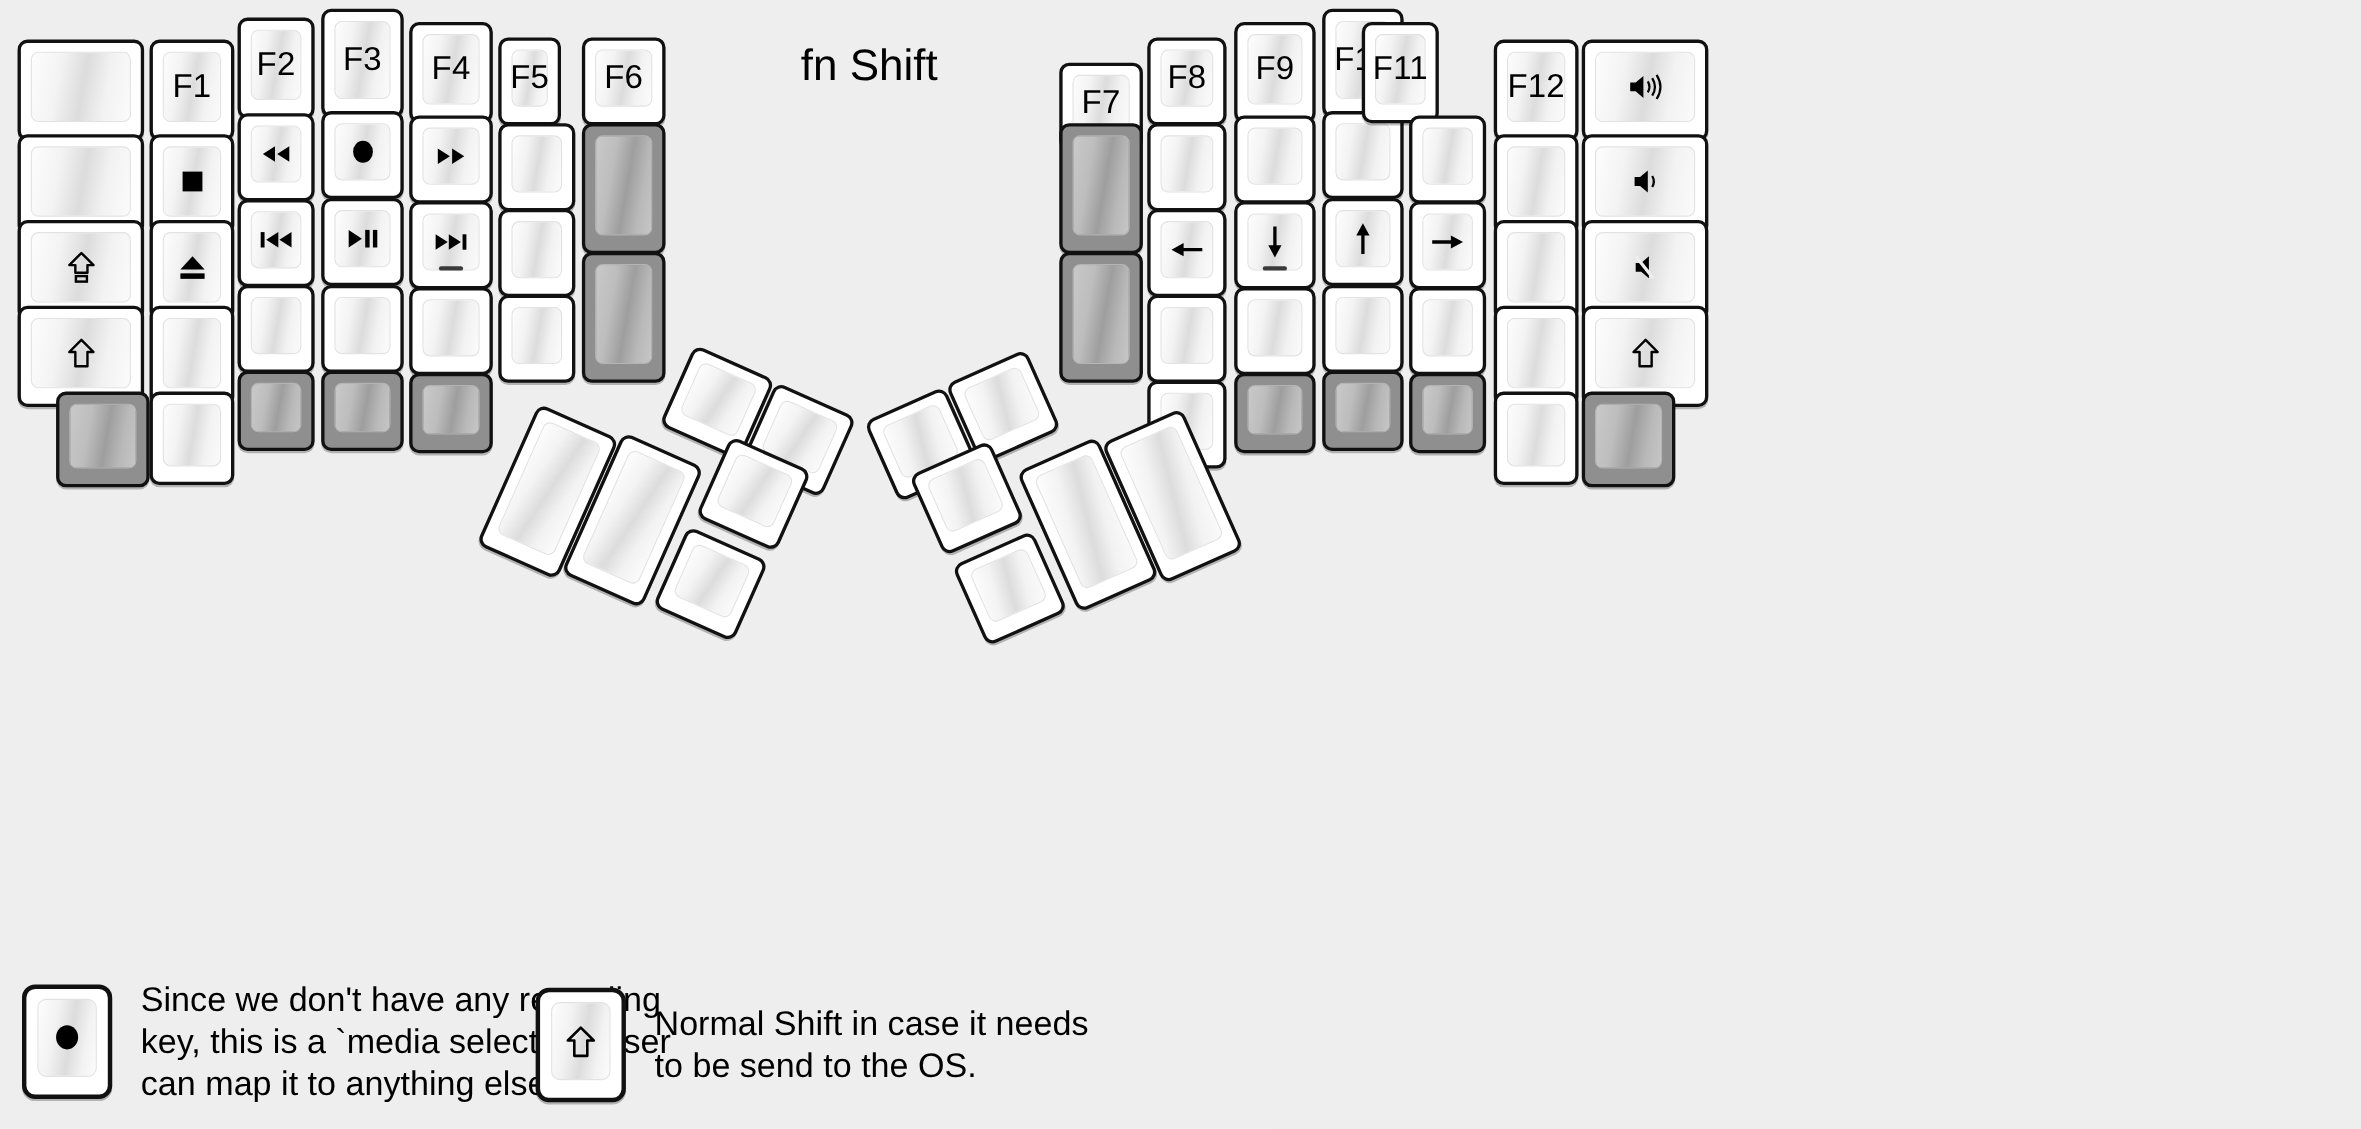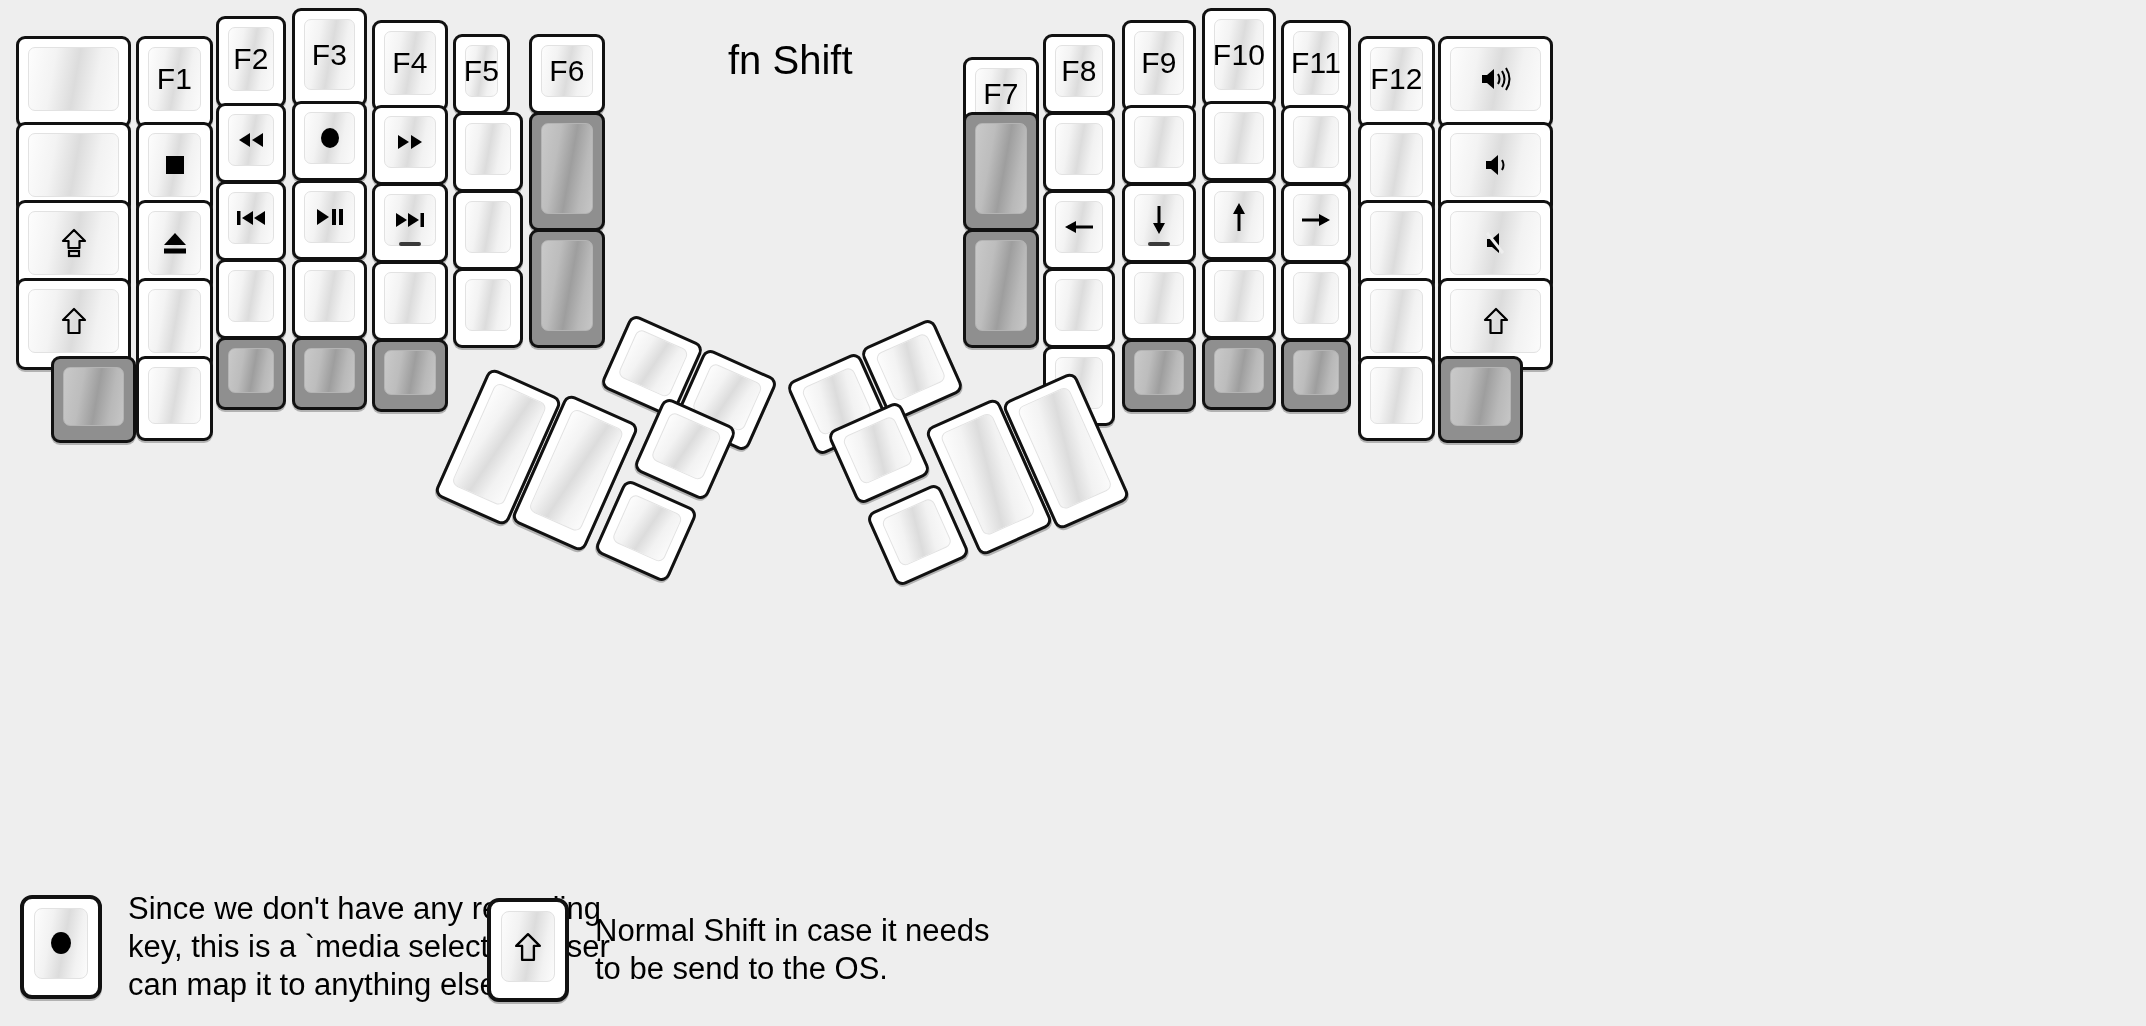--- a/index.html
+++ b/index.html
@@ -383,21 +383,21 @@
         </span>
       </div>
     </div>
     <div class="key" style="left:1202px;top:259px;width:74px;height:80px;">
       <div class="top"></div>
     </div>
     <div class="key trans" style="left:1202px;top:337px;width:74px;height:73px;">
       <div class="top"></div>
     </div>
 
-    <div class="key" style="left:1281px;top:20px;width:70px;height:92px;">
+    <div class="key" style="left:1238px;top:20px;width:70px;height:92px;">
       <div class="top">
           <span class="lbl">F11</span>
         </div>
     </div>
     <div class="key" style="left:1281px;top:105px;width:70px;height:80px;">
       <div class="top"></div>
     </div>
     <div class="key" style="left:1281px;top:183px;width:70px;height:80px;">
       <div class="top">
         <span class="glyph">

